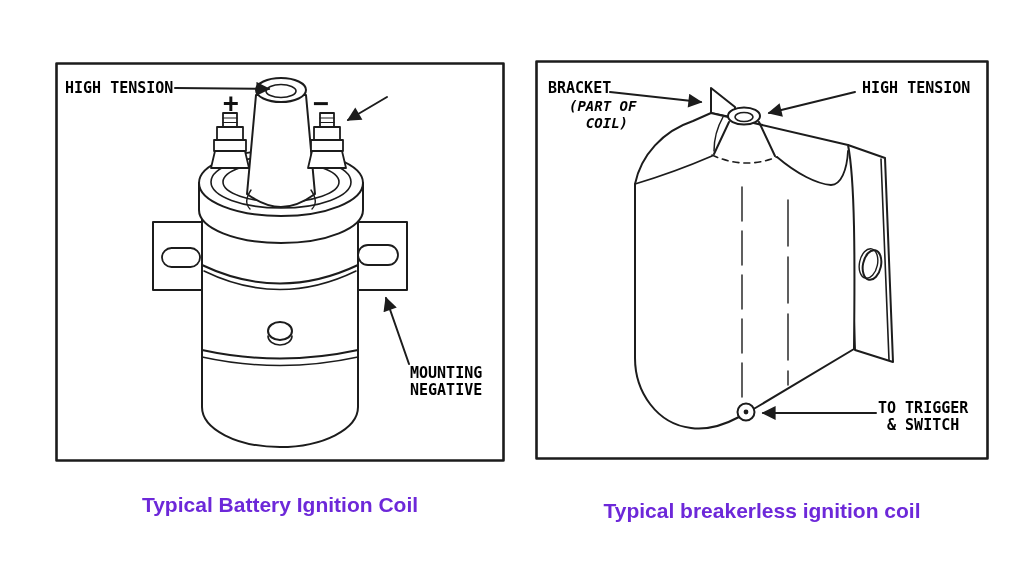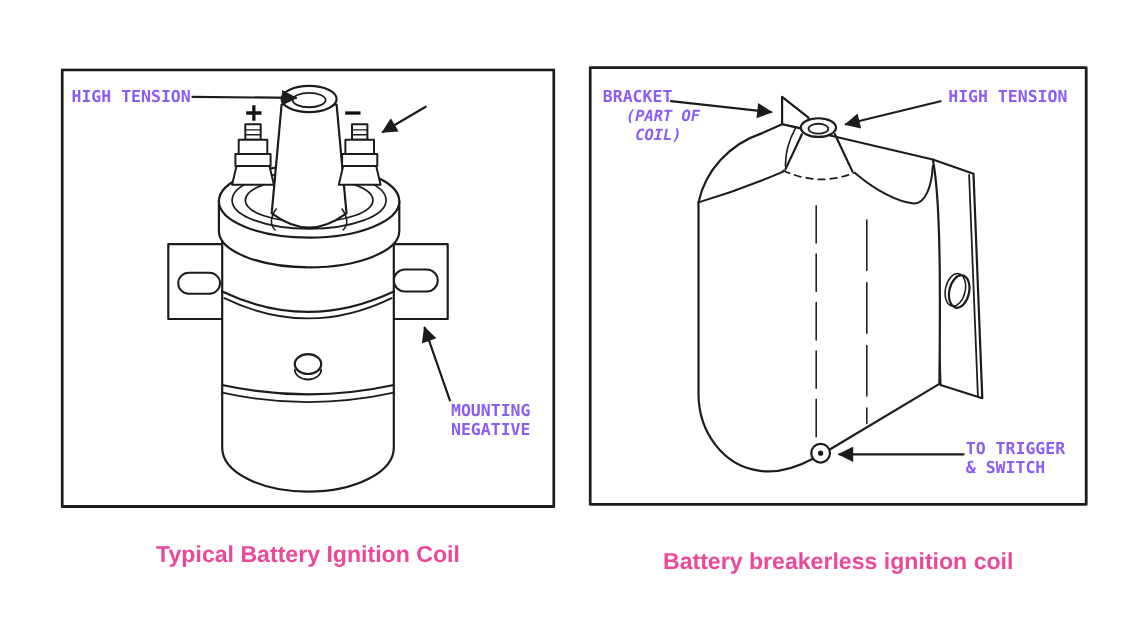--- a/index.html
+++ b/index.html
@@ -1,25 +1,25 @@
 <!DOCTYPE html>
 <html><head>
 <meta charset="utf-8">
 <style>
   html,body { margin:0; padding:0; background:#ffffff; }
   .stage { position:relative; width:1024px; height:575px; background:#ffffff; overflow:hidden;
            font-family:"Liberation Sans", sans-serif; }
   .panel { position:absolute; }
   .panel svg { position:absolute; left:0; top:0; }
   svg { stroke:#1c1c1c; fill:none; stroke-width:2; stroke-linecap:round; stroke-linejoin:round; }
-  .lbl { position:absolute; font:700 15px/17px "DejaVu Sans Mono", monospace; color:#8b5cf6;
-         white-space:pre; }
+  .lbl { position:absolute; font:700 15px/17px "DejaVu Sans Mono", monospace; color:#000000;
+         white-space:pre;text-align:center; }
   .lbl.it { font-style:italic; font-weight:600; font-size:14px;margin-left:21px; }
   .sym { position:absolute; font:700 26px/26px "DejaVu Sans Mono", monospace; color:#111; }
-  .caption { position:absolute; font:700 21px/26px "Liberation Sans", sans-serif; color:#ec4899;
+  .caption { position:absolute; font:700 21px/26px "Liberation Sans", sans-serif; color:#6d28d9;
              text-align:center; }
 </style>
 </head>
 <body>
 
 <div class="stage">
 
   <section class="panel" style="left:55px; top:62px; width:450px; height:400px;">
     <svg width="450" height="400" viewBox="0 0 450 400">
       <defs>
@@ -146,15 +146,15 @@
 
     <div class="lbl" style="left:13px; top:20px;">BRACKET</div>
     <div class="lbl it" style="left:13px; top:38px;">(PART OF
  COIL)</div>
     <div class="lbl" style="left:327px; top:20px;">HIGH TENSION</div>
     <div class="lbl" style="left:343px; top:340px;">TO TRIGGER
 &amp; SWITCH</div>
   </section>
 
   <div class="caption" style="left:55px; top:492px; width:450px;">Typical Battery Ignition Coil</div>
-  <div class="caption" style="left:535px; top:498px; width:454px;">Battery breakerless ignition coil</div>
+  <div class="caption" style="left:535px; top:498px; width:454px;">Typical breakerless ignition coil</div>
 
 </div>
 
 </body></html>

